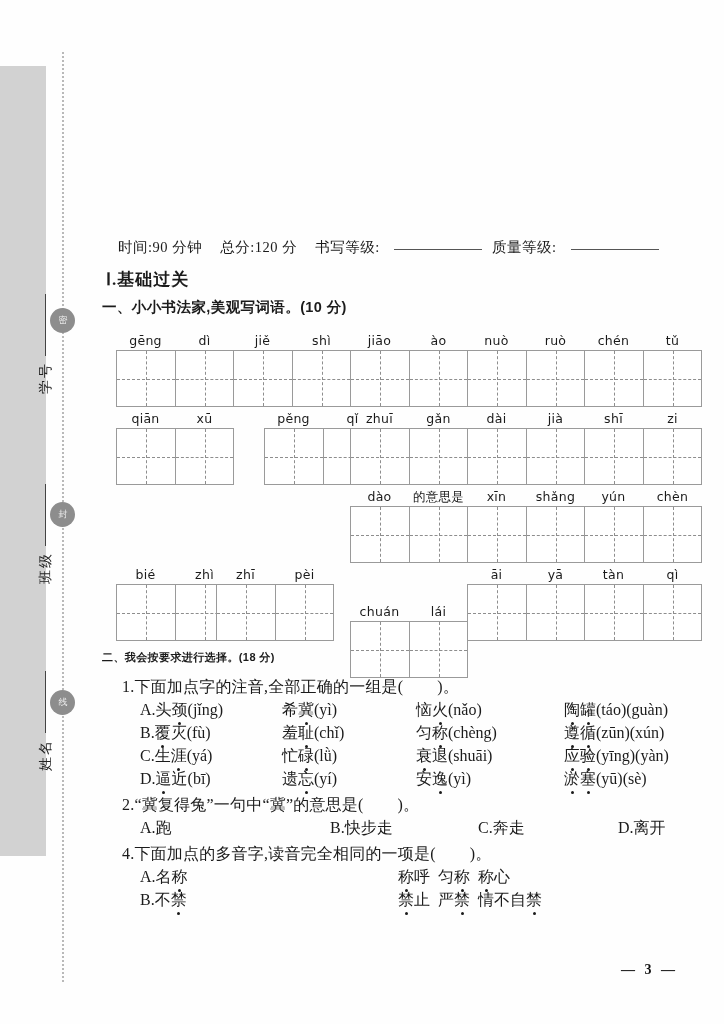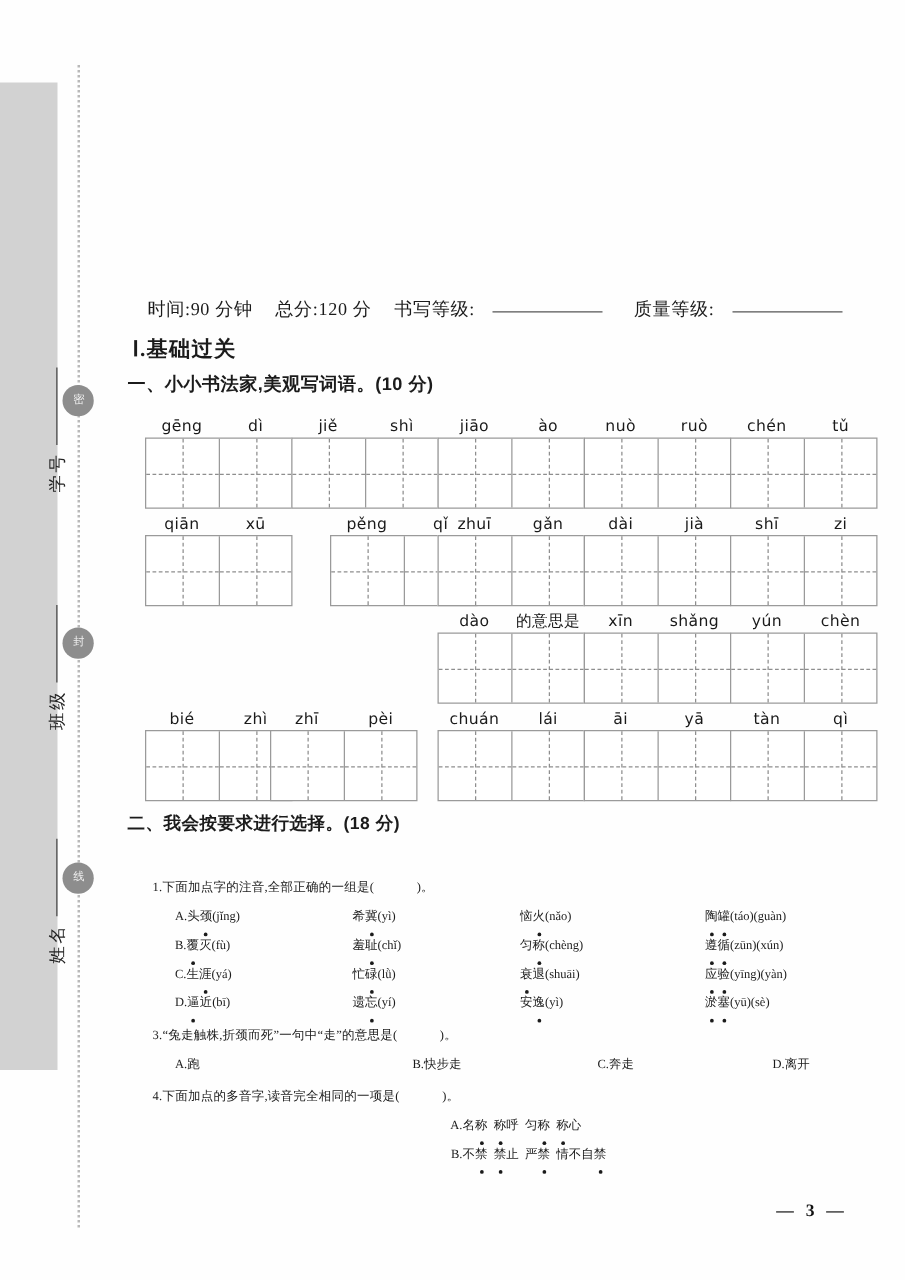--- a/index.html
+++ b/index.html
@@ -189,31 +189,31 @@
     left: 0;
     right: 0;
     border-top: 1px dashed #8e8e8e;
   }
 
   
   #sec2-heading {
     position: absolute;
     left: 6px;
     top: 650px;
-    font-size: 14px;
+    font-size: 11px;
     font-weight: bold;
     font-family: "Liberation Sans", "DejaVu Sans", sans-serif;
     letter-spacing: 0.4px;
   }
   #questions {
     position: absolute;
     left: 6px;
-    top: 696px;
+    top: 672px;
     width: 594px;
-    font-size: 10px;
+    font-size: 16px;
   }
   .q-stem {
     margin-left: 20px;
     margin-top: 3px;
     line-height: 23px;
     white-space: nowrap;
     letter-spacing: 0.2px;
   }
   .q-stem .paren {
     display: inline-block;
@@ -254,21 +254,21 @@
 
   .w1 { display:inline-block; width: 200px; }
   .w2 { display:inline-block; width: 146px; }
   .w3 { display:inline-block; width: 132px; }
   .w4 { display:inline-block; }
 
   .h1 { display:inline-block; width: 190px; }
   .h2 { display:inline-block; width: 148px; }
   .h3 { display:inline-block; width: 140px; }
 
-  .m1 { display:inline-block; width: 250px; text-align: right; }
+  .m1 { display:inline-block; width: 250px; }
 
   
   #page-number {
     position: absolute;
     right: 18px;
     bottom: 46px;
     font-size: 14px;
     font-weight: bold;
     font-family: "Liberation Serif", serif;
     letter-spacing: 3px;
@@ -296,21 +296,21 @@
   <div class="vfield" id="vfield-xingming">
     <span>姓名</span><span class="vline"></span>
   </div>
 
   <div id="content">
 
     <div id="exam-header">
       <span class="seg">时间:90 分钟</span>
       <span class="seg">总分:120 分</span>
       <span class="seg">书写等级:</span><span class="blank-line"></span>
-      <span class="seg" style="margin-left:21px;">质量等级:</span><span class="blank-line"></span>
+      <span class="seg" style="margin-left:6px;">质量等级:</span><span class="blank-line"></span>
     </div>
 
     <div id="part-title">
       <span class="numeral">Ⅰ</span><span>.</span><span>基础过关</span>
     </div>
 
     <div id="sec1-heading">一、小小书法家,美观写词语。(10 分)</div>
 
     <div id="writing-grid">
         <div class="grid-row">
@@ -463,21 +463,21 @@
           <div class="word-block" style="left: 100px;">
             <div class="py-row">
               <span>zhī</span>
               <span>pèi</span>
             </div>
             <div class="cells">
               <div class="cell"></div>
               <div class="cell"></div>
             </div>
           </div>
-          <div class="word-block" style="left: 234px;">
+          <div class="word-block" style="left: 234px; margin-top: 37px;">
             <div class="py-row">
               <span>chuán</span>
               <span>lái</span>
             </div>
             <div class="cells">
               <div class="cell"></div>
               <div class="cell"></div>
             </div>
           </div>
           <div class="word-block" style="left: 351px;">
@@ -504,21 +504,21 @@
       </div>
 
     <div id="sec2-heading">二、我会按要求进行选择。(18 分)</div>
 
     <div id="questions">
         <div class="q-stem"><span>1.</span><span>下面加点字的注音,全部正确的一组是(</span><span class="paren"></span><span>)。</span></div>
         <div class="opt-row"><span class="opt c1"><span>A.</span><span>头</span><span class="dot">颈</span><span>(jǐng)</span></span><span class="opt c2"><span>希</span><span class="dot">冀</span><span>(yì)</span></span><span class="opt c3"><span>恼</span><span class="dot">火</span><span>(nǎo)</span></span><span class="opt c4"><span class="dot">陶</span><span class="dot">罐</span><span>(táo)(guàn)</span></span></div>
         <div class="opt-row"><span class="opt c1"><span>B.</span><span class="dot">覆</span><span>灭</span><span>(fù)</span></span><span class="opt c2"><span>羞</span><span class="dot">耻</span><span>(chǐ)</span></span><span class="opt c3"><span>匀</span><span class="dot">称</span><span>(chèng)</span></span><span class="opt c4"><span class="dot">遵</span><span class="dot">循</span><span>(zūn)(xún)</span></span></div>
         <div class="opt-row"><span class="opt c1"><span>C.</span><span>生</span><span class="dot">涯</span><span>(yá)</span></span><span class="opt c2"><span>忙</span><span class="dot">碌</span><span>(lǜ)</span></span><span class="opt c3"><span class="dot">衰</span><span>退</span><span>(shuāi)</span></span><span class="opt c4"><span class="dot">应</span><span class="dot">验</span><span>(yīng)(yàn)</span></span></div>
         <div class="opt-row"><span class="opt c1"><span>D.</span><span class="dot">逼</span><span>近</span><span>(bī)</span></span><span class="opt c2"><span>遗</span><span class="dot">忘</span><span>(yí)</span></span><span class="opt c3"><span>安</span><span class="dot">逸</span><span>(yì)</span></span><span class="opt c4"><span class="dot">淤</span><span class="dot">塞</span><span>(yū)(sè)</span></span></div>
-        <div class="q-stem"><span>3.</span><span>“兔走触株,折颈而死”一句中“走”的意思是(</span><span class="paren"></span><span>)。</span></div>
+        <div class="q-stem"><span>2.</span><span>“冀复得兔”一句中“冀”的意思是(</span><span class="paren"></span><span>)。</span></div>
         <div class="opt-row"><span class="opt h1"><span>A.</span><span>跑</span></span><span class="opt h2"><span>B.</span><span>快步走</span></span><span class="opt h3"><span>C.</span><span>奔走</span></span><span class="opt c4"><span>D.</span><span>离开</span></span></div>
         <div class="q-stem"><span>4.</span><span>下面加点的多音字,读音完全相同的一项是(</span><span class="paren"></span><span>)。</span></div>
         <div class="opt-row"><span class="opt m1"><span>A.</span><span>名</span><span class="dot">称</span></span><span class="opt c4"> <span class="dot">称</span><span>呼</span></span><span class="opt "> <span>匀</span><span class="dot">称</span></span><span class="opt "> <span class="dot">称</span><span>心</span></span></div>
         <div class="opt-row"><span class="opt m1"><span>B.</span><span>不</span><span class="dot">禁</span></span><span class="opt c4"> <span class="dot">禁</span><span>止</span></span><span class="opt "> <span>严</span><span class="dot">禁</span></span><span class="opt "> <span>情</span><span>不</span><span>自</span><span class="dot">禁</span></span></div>
       </div>
 
     <div id="page-number">— 3 —</div>
 
   </div>
 </div>

